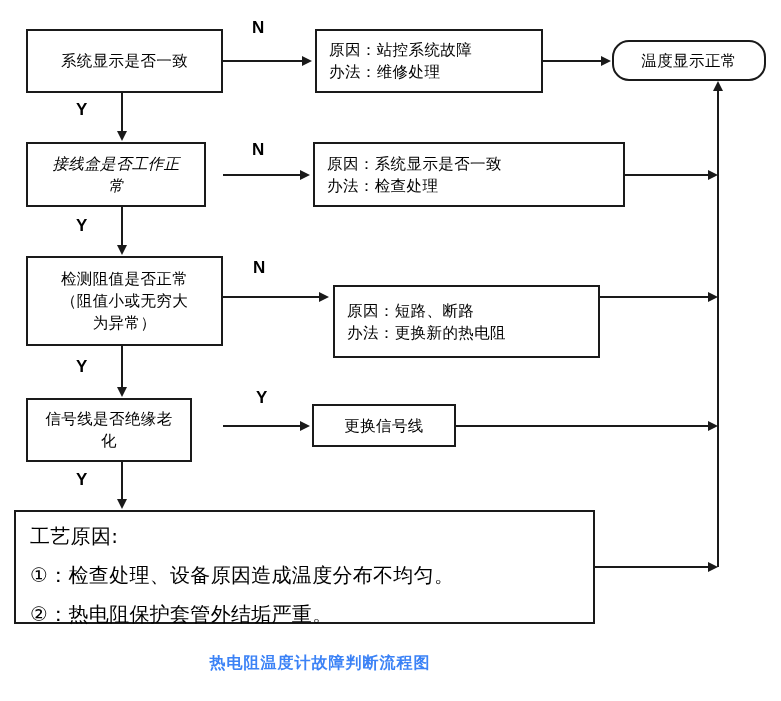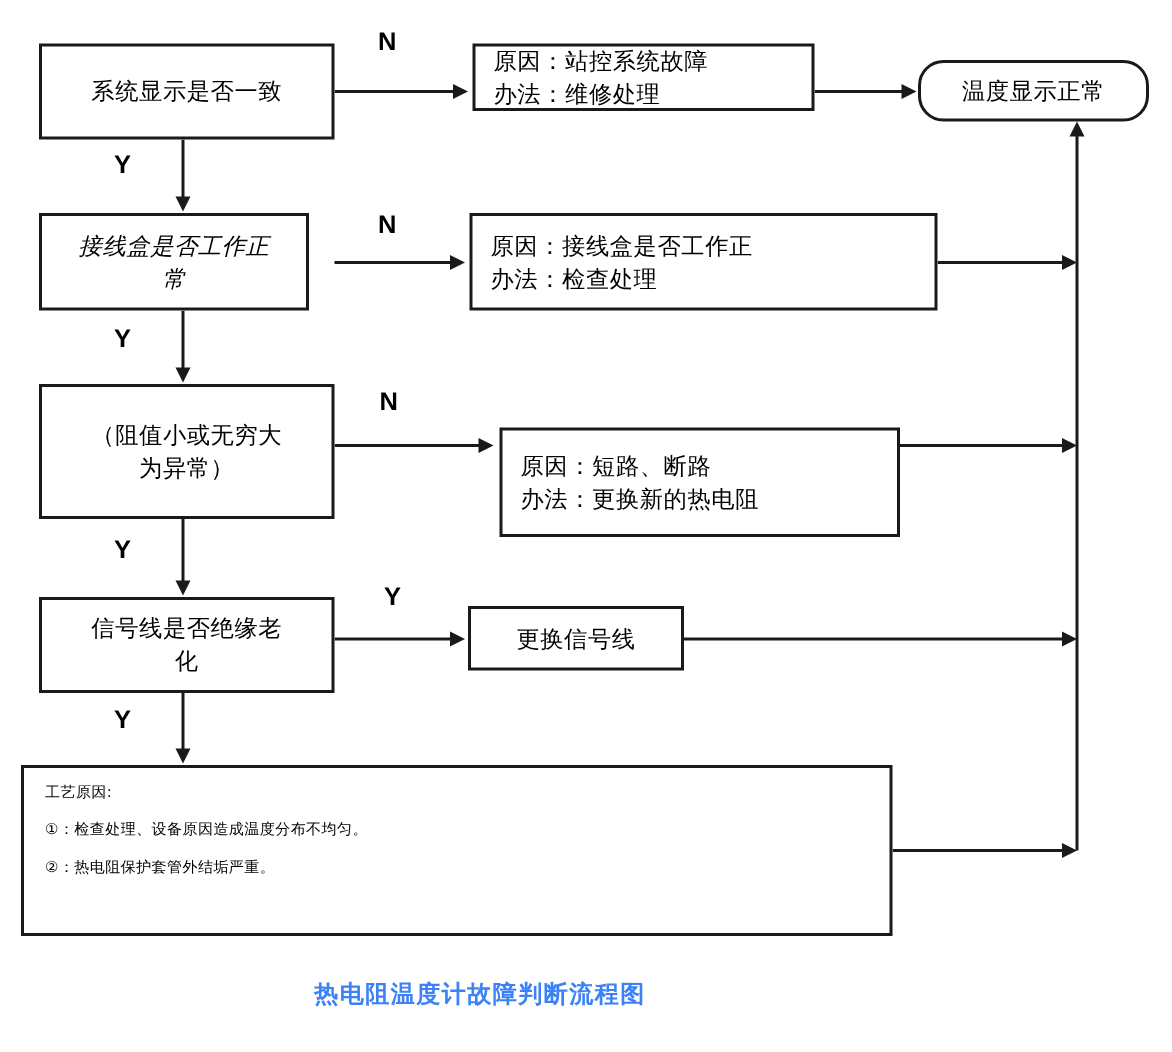--- a/index.html
+++ b/index.html
@@ -41,21 +41,21 @@
     text-align: left;
     justify-content: center;
   }
   .box.left-align .ln { padding-left: 12px; }
 
   .process-box {
     position: absolute;
     box-sizing: border-box;
     border: 2px solid #1a1a1a;
     background: #ffffff;
-    font-size: 10px;
+    font-size: 20px;
     line-height: 1.4;
     letter-spacing: 0.3px;
     padding: 10px 0 8px 14px;
     z-index: 3;
   }
   .process-box .pl { display: block; white-space: nowrap; margin-bottom: 11px; }
   .process-box .pl:last-child { margin-bottom: 0; }
 
   
   .hline, .vline {
@@ -119,36 +119,37 @@
   <div class="box" style="left:26px; top:29px; width:197px; height:64px;">
     <span class="ln">系统显示是否一致</span>
   </div>
 
   <div class="box" style="left:26px; top:142px; width:180px; height:65px;font-style:italic;">
     <span class="ln">接线盒是否工作正</span>
     <span class="ln">常</span>
   </div>
 
   <div class="box" style="left:26px; top:256px; width:197px; height:90px;">
+    <span class="ln">检测阻值是否正常</span>
     <span class="ln">（阻值小或无穷大</span>
     <span class="ln">为异常）</span>
   </div>
 
-  <div class="box" style="left:26px; top:398px; width:197px; height:64px;">
+  <div class="box" style="left:26px; top:398px; width:166px; height:64px;">
     <span class="ln">信号线是否绝缘老</span>
     <span class="ln">化</span>
   </div>
 
-  <div class="box left-align" style="left:315px; top:29px; width:228px; height:45px;">
+  <div class="box left-align" style="left:315px; top:29px; width:228px; height:64px;">
     <span class="ln">原因：站控系统故障</span>
     <span class="ln">办法：维修处理</span>
   </div>
 
   <div class="box left-align" style="left:313px; top:142px; width:312px; height:65px;">
-    <span class="ln">原因：接线盒是否工作正</span>
+    <span class="ln">原因：系统显示是否一致</span>
     <span class="ln">办法：检查处理</span>
   </div>
 
   <div class="box left-align" style="left:333px; top:262px; width:267px; height:73px;margin-top:23px;">
     <span class="ln">原因：短路、断路</span>
     <span class="ln">办法：更换新的热电阻</span>
   </div>
 
   <div class="box" style="left:312px; top:404px; width:144px; height:43px;">
     <span class="ln">更换信号线</span>

